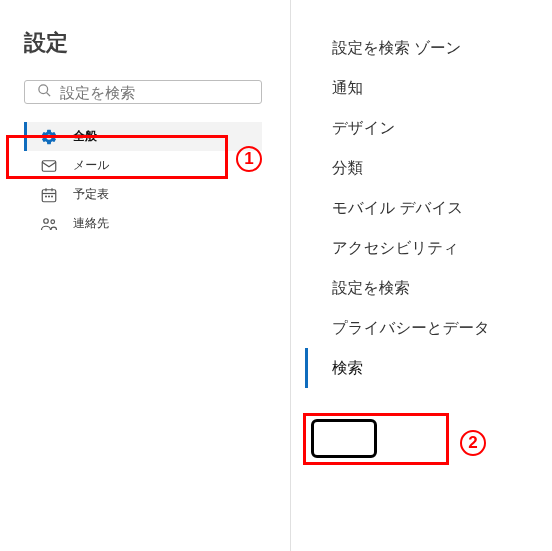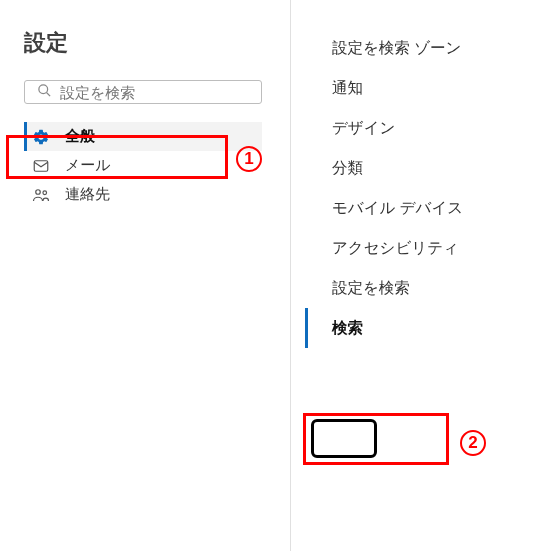--- a/index.html
+++ b/index.html
@@ -4,28 +4,28 @@
 <style>
   * { box-sizing: border-box; margin: 0; padding: 0; }
   html, body { width: 552px; height: 551px; font-family: "Segoe UI", Meiryo, sans-serif; background: #fff; overflow: hidden; }
   .app { display: flex; width: 100%; height: 100%; position: relative; }
   .sidebar { width: 280px; padding: 28px 18px 0 24px; }
   .title { font-size: 22px; font-weight: 700; color: #404040; margin-bottom: 22px; }
   .search-box { display: flex; align-items: center; border: 1px solid #bdbdbd; border-radius: 3px; height: 24px; padding: 0 12px; color: #666; margin-bottom: 18px; }
   .search-box input { border: none; outline: none; font-size: 15px; color: #666; width: 100%; background: transparent; }
   .search-box .sicon { margin-right: 8px; color: #888; }
   .nav { display: flex; flex-direction: column; margin-top: 4px; }
-  .nav-item { display: flex; align-items: center; height: 29px; padding: 0 4px; font-size: 15px; color: #333; cursor: pointer; border-left: 3px solid transparent; }
+  .nav-item { display: flex; align-items: center; height: 29px; padding: 0 12px; font-size: 12px; color: #333; cursor: pointer; border-left: 3px solid transparent; }
   .nav-item.active { font-weight: 700; color: #111; border-left: 3px solid #0f6cbd; background: #f3f3f3; }
   .nav-item .icn { width: 20px; height: 20px; margin-right: 14px; display: inline-flex; align-items: center; justify-content: center; color: #555; }
   .nav-item.active .icn { color: #0f6cbd; }
   .content { flex: 1; border-left: 1px solid #e0e0e0; padding: 28px 0 0 0; margin-left: 10px; }
   .menu { display: flex; flex-direction: column; }
   .menu-item { font-size: 15.5px; color: #333; padding: 8px 24px; height: 40px; display: flex; align-items: center; cursor: pointer; border-left: 3px solid transparent; margin-left: 14px; }
-  .menu-item.active { font-weight: 700; border-left: 3px solid #0f6cbd; color: #111; }
+  .menu-item.active { font-weight: 400; border-left: 3px solid #0f6cbd; color: #111; }
 
   
   .hl-box { position: absolute; border: 3px solid #ff0000; pointer-events: none; }
   .hl1 { left: 6px; top: 135px; width: 222px; height: 44px; }
   .hl2 { left: 303px; top: 413px; width: 146px; height: 52px; }
   .hl2-inner { position: absolute; left: 311px; top: 419px; width: 66px; height: 39px; border: 3px solid #000; border-radius: 6px; pointer-events: none; }
   .callout { position: absolute; color: #ff0000; font-weight: 700; font-size: 22px; pointer-events: none; }
   .callout .circ { display: inline-flex; align-items: center; justify-content: center; width: 26px; height: 26px; border: 2.5px solid #ff0000; border-radius: 50%; font-size: 17px; font-weight: 700; }
   .c1 { left: 236px; top: 144px; }
   .c2 { left: 460px; top: 428px; }
@@ -62,20 +62,34 @@
           <svg width="18" height="18" viewBox="0 0 24 24" fill="none" stroke="currentColor" stroke-width="1.6">
               <rect x="3" y="5" width="18" height="14" rx="2"></rect>
               <path d="M3 7l9 6 9-6"></path>
             </svg>
         </span>
         <span>メール</span>
       </div>
       <div class="nav-item">
         <span class="icn">
           <svg width="18" height="18" viewBox="0 0 24 24" fill="none" stroke="currentColor" stroke-width="1.6">
+              <rect x="3" y="5" width="18" height="16" rx="2"></rect>
+              <line x1="3" y1="10" x2="21" y2="10"></line>
+              <line x1="8" y1="3" x2="8" y2="7"></line>
+              <line x1="16" y1="3" x2="16" y2="7"></line>
+              <circle cx="8" cy="14" r="0.6" fill="currentColor"></circle>
+              <circle cx="12" cy="14" r="0.6" fill="currentColor"></circle>
+              <circle cx="16" cy="14" r="0.6" fill="currentColor"></circle>
+            </svg>
+        </span>
+        <span>予定表</span>
+      </div>
+      <div class="nav-item">
+        <span class="icn">
+          <svg width="18" height="18" viewBox="0 0 24 24" fill="none" stroke="currentColor" stroke-width="1.6">
               <circle cx="8" cy="8" r="3"></circle>
               <path d="M2 20c0-3 3-5 6-5s6 2 6 5"></path>
               <circle cx="17" cy="9" r="2.4"></circle>
               <path d="M14.5 20c0-2.2 2-3.8 4-3.8s3.5 1.4 3.5 3.8"></path>
             </svg>
         </span>
         <span>連絡先</span>
       </div>
     </div>
   </div>
@@ -96,20 +110,23 @@
         </div>
       <div class="menu-item">
           <span>モバイル デバイス</span>
         </div>
       <div class="menu-item">
           <span>アクセシビリティ</span>
         </div>
       <div class="menu-item">
           <span>設定を検索</span>
         </div>
+      <div class="menu-item">
+          <span>プライバシーとデータ</span>
+        </div>
       <div class="menu-item active">
           <span>検索</span>
         </div>
     </div>
   </div>
 
   <div class="hl-box hl1"></div>
   <div class="callout c1"><span class="circ">1</span></div>
   <div class="hl-box hl2"></div>
   <div class="hl2-inner"></div>

